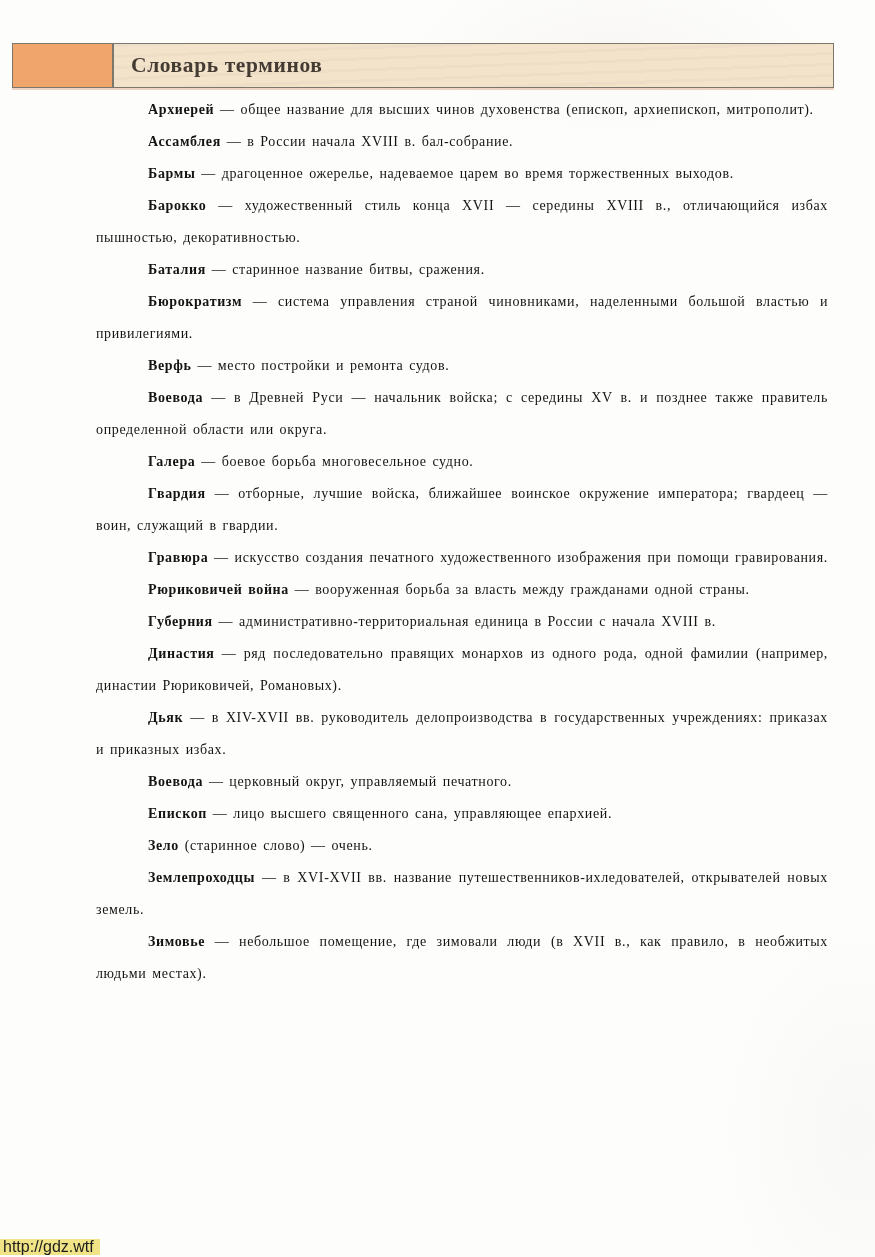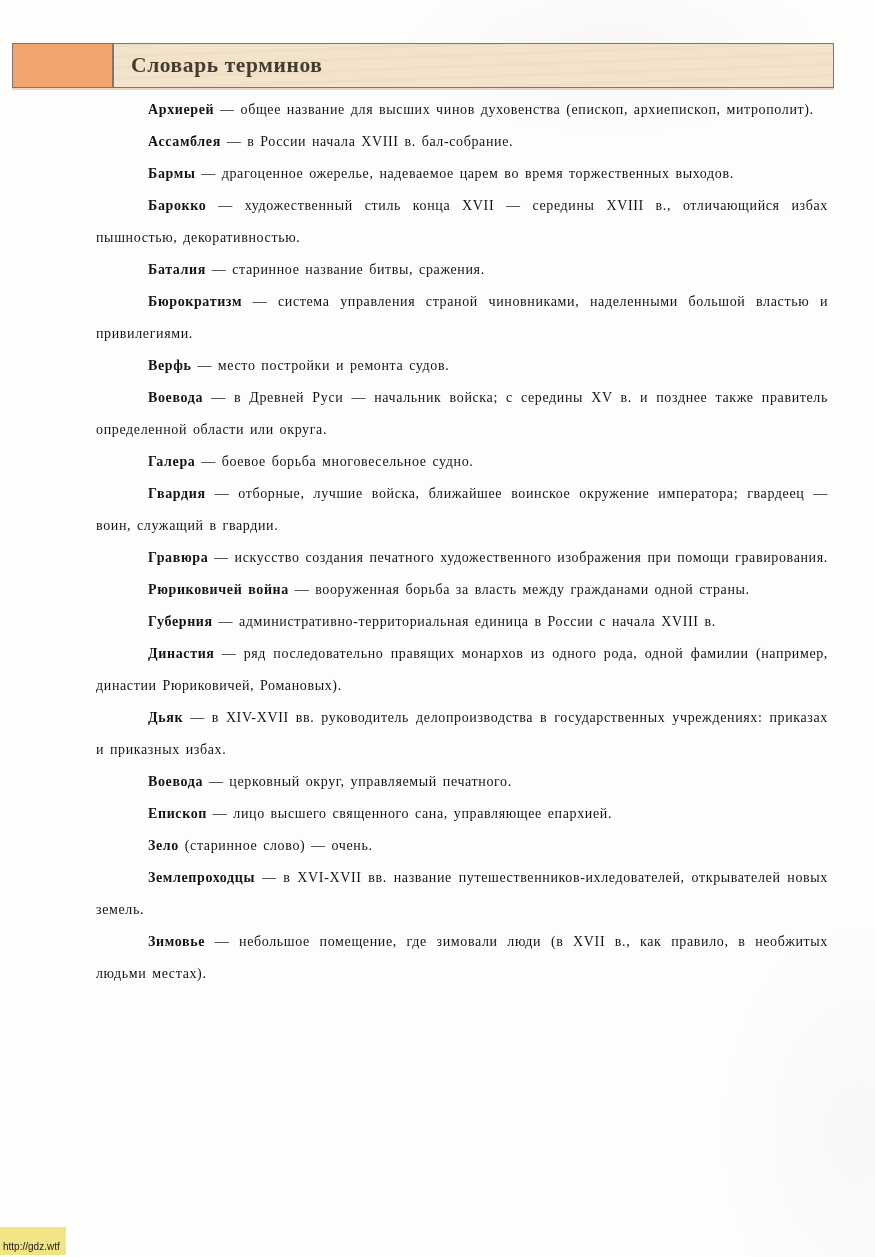--- a/index.html
+++ b/index.html
@@ -69,23 +69,23 @@
   }
   .term { font-weight: bold; }
 
   
   .watermark {
     position: absolute;
     left: 0; bottom: 2px;
     background: #f0e487;
     color: #1c1c1c;
     font-family: "Liberation Sans", sans-serif;
-    font-size: 10px;
+    font-size: 16px;
     line-height: 15px;
-    padding: 12px 6px 1px 3px;
+    padding: 0 6px 1px 3px;
   }
 </style>
 </head>
 <body>
 
 <div class="page">
 
   <div class="header">
     <div class="header-block"></div>
     <div class="header-bar">

